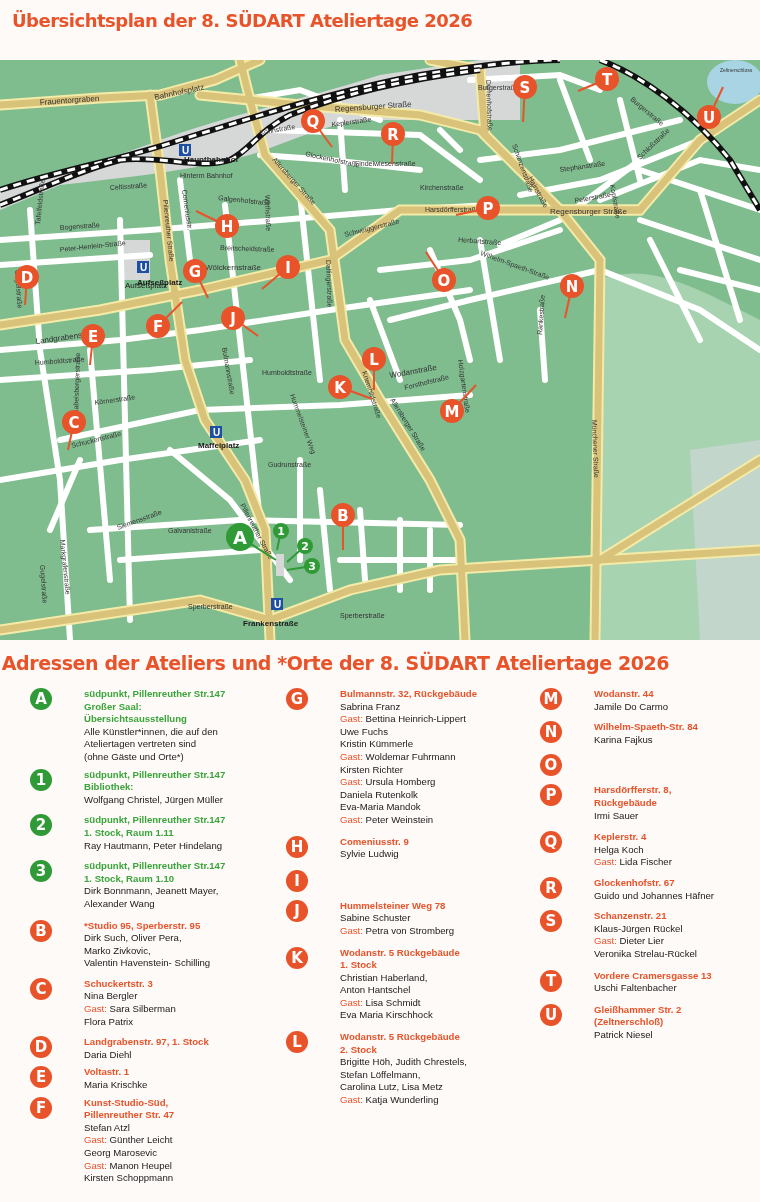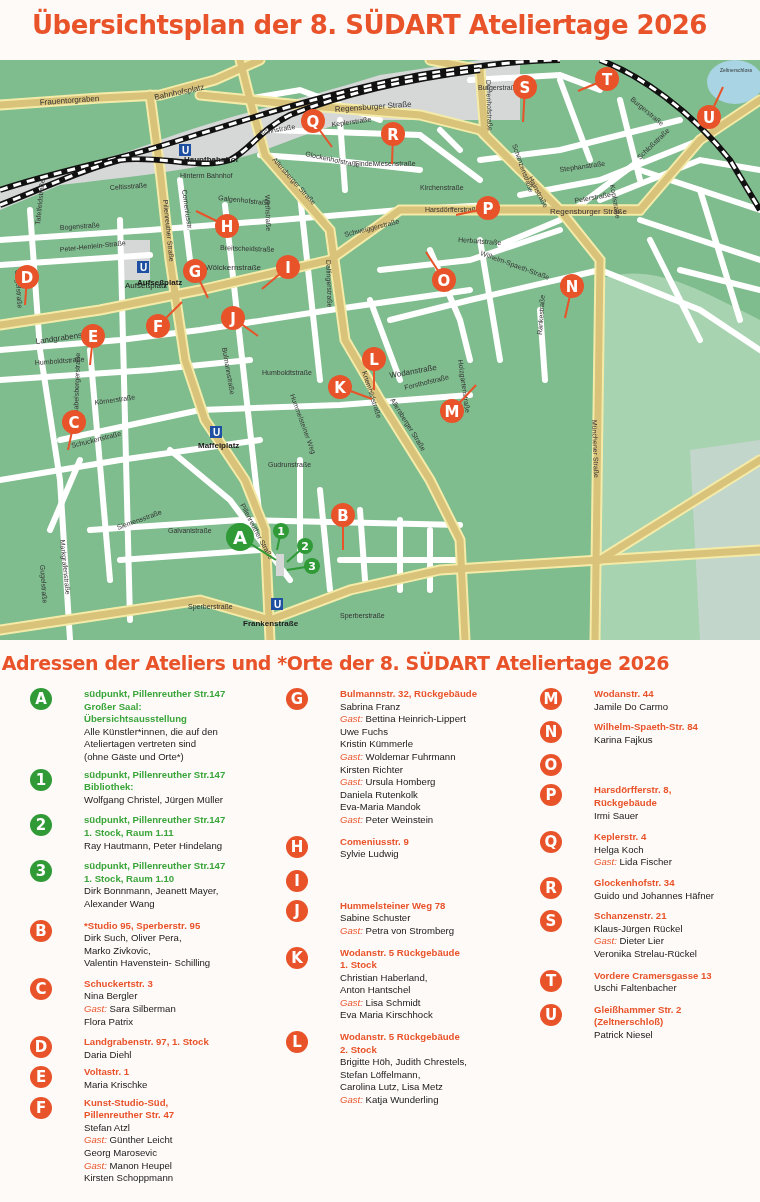--- a/index.html
+++ b/index.html
@@ -1,20 +1,20 @@
 <!DOCTYPE html>
 <html><head>
 <meta charset="utf-8">
 <style>
   * { box-sizing: border-box; margin: 0; padding: 0; }
   html, body { width: 760px; height: 1202px; background: #fefaf8; overflow: hidden; }
   body { font-family: "Liberation Sans", "DejaVu Sans", sans-serif; position: relative; }
   .title {
-    position: absolute; left: 32px; top: 10px; height: 40px;
-    font-family: "DejaVu Sans", sans-serif; font-weight: bold; font-size: 26px;
+    position: absolute; left: 12px; top: 10px; height: 40px;
+    font-family: "DejaVu Sans", sans-serif; font-weight: bold; font-size: 18px;
     color: #e8532a; letter-spacing: -0.5px; white-space: nowrap;
   }
   .map { position: absolute; left: 0; top: 60px; width: 760px; height: 580px; overflow: hidden; background: #7fbc8e; }
   .map svg { display: block; }
   .legend-title {
     position: absolute; left: 0; top: 652px; width: 671px; text-align: center;
     font-family: "DejaVu Sans", sans-serif; font-weight: bold; font-size: 19px;
     color: #e8532a; letter-spacing: -0.4px; white-space: nowrap;
   }
   .col { position: absolute; top: 688px; }
@@ -25,21 +25,21 @@
   .badge {
     flex: 0 0 22px; width: 22px; height: 22px; border-radius: 50%;
     color: #fff; font-weight: bold; font-size: 15px; line-height: 22px; text-align: center;
     font-family: "DejaVu Sans", sans-serif; margin-top: 0px;
   }
   .badge.green { background: #2f9a36; }
   .badge.orange { background: #e8532a; }
   .entry-body { margin-left: 32px; font-size: 9.6px; line-height: 12.6px; color: #1a1a1a; }
   .addr-green { color: #3aa53a; font-weight: bold; }
   .addr-orange { color: #e8532a; font-weight: bold; }
-  .gast { color: #e8532a; font-style: italic; }
+  .gast { color: #e8532a; }
   .line { white-space: nowrap; }
 </style>
 </head>
 <body>
 
 <div class="title">Übersichtsplan der 8. SÜDART Ateliertage 2026</div>
 
 <div class="map">
   <svg width="760" height="580" viewBox="0 0 760 580" xmlns="http://www.w3.org/2000/svg" font-family="Liberation Sans, sans-serif">
 
@@ -529,21 +529,21 @@
       <div class="badge orange">Q</div>
       <div class="entry-body">
         <div class="line addr-orange">Keplerstr. 4</div>
         <div class="line"><span>Helga Koch</span></div>
         <div class="line"><span class="gast">Gast:</span><span> Lida Fischer</span></div>
       </div>
     </div>
     <div class="entry" style="margin-bottom: 8px;">
       <div class="badge orange">R</div>
       <div class="entry-body">
-        <div class="line addr-orange">Glockenhofstr. 34</div>
+        <div class="line addr-orange">Glockenhofstr. 67</div>
         <div class="line"><span>Guido und Johannes Häfner</span></div>
       </div>
     </div>
     <div class="entry" style="margin-bottom: 9px;">
       <div class="badge orange">S</div>
       <div class="entry-body">
         <div class="line addr-orange">Schanzenstr. 21</div>
         <div class="line"><span>Klaus-Jürgen Rückel</span></div>
         <div class="line"><span class="gast">Gast:</span><span> Dieter Lier</span></div>
         <div class="line"><span>Veronika Strelau-Rückel</span></div>

